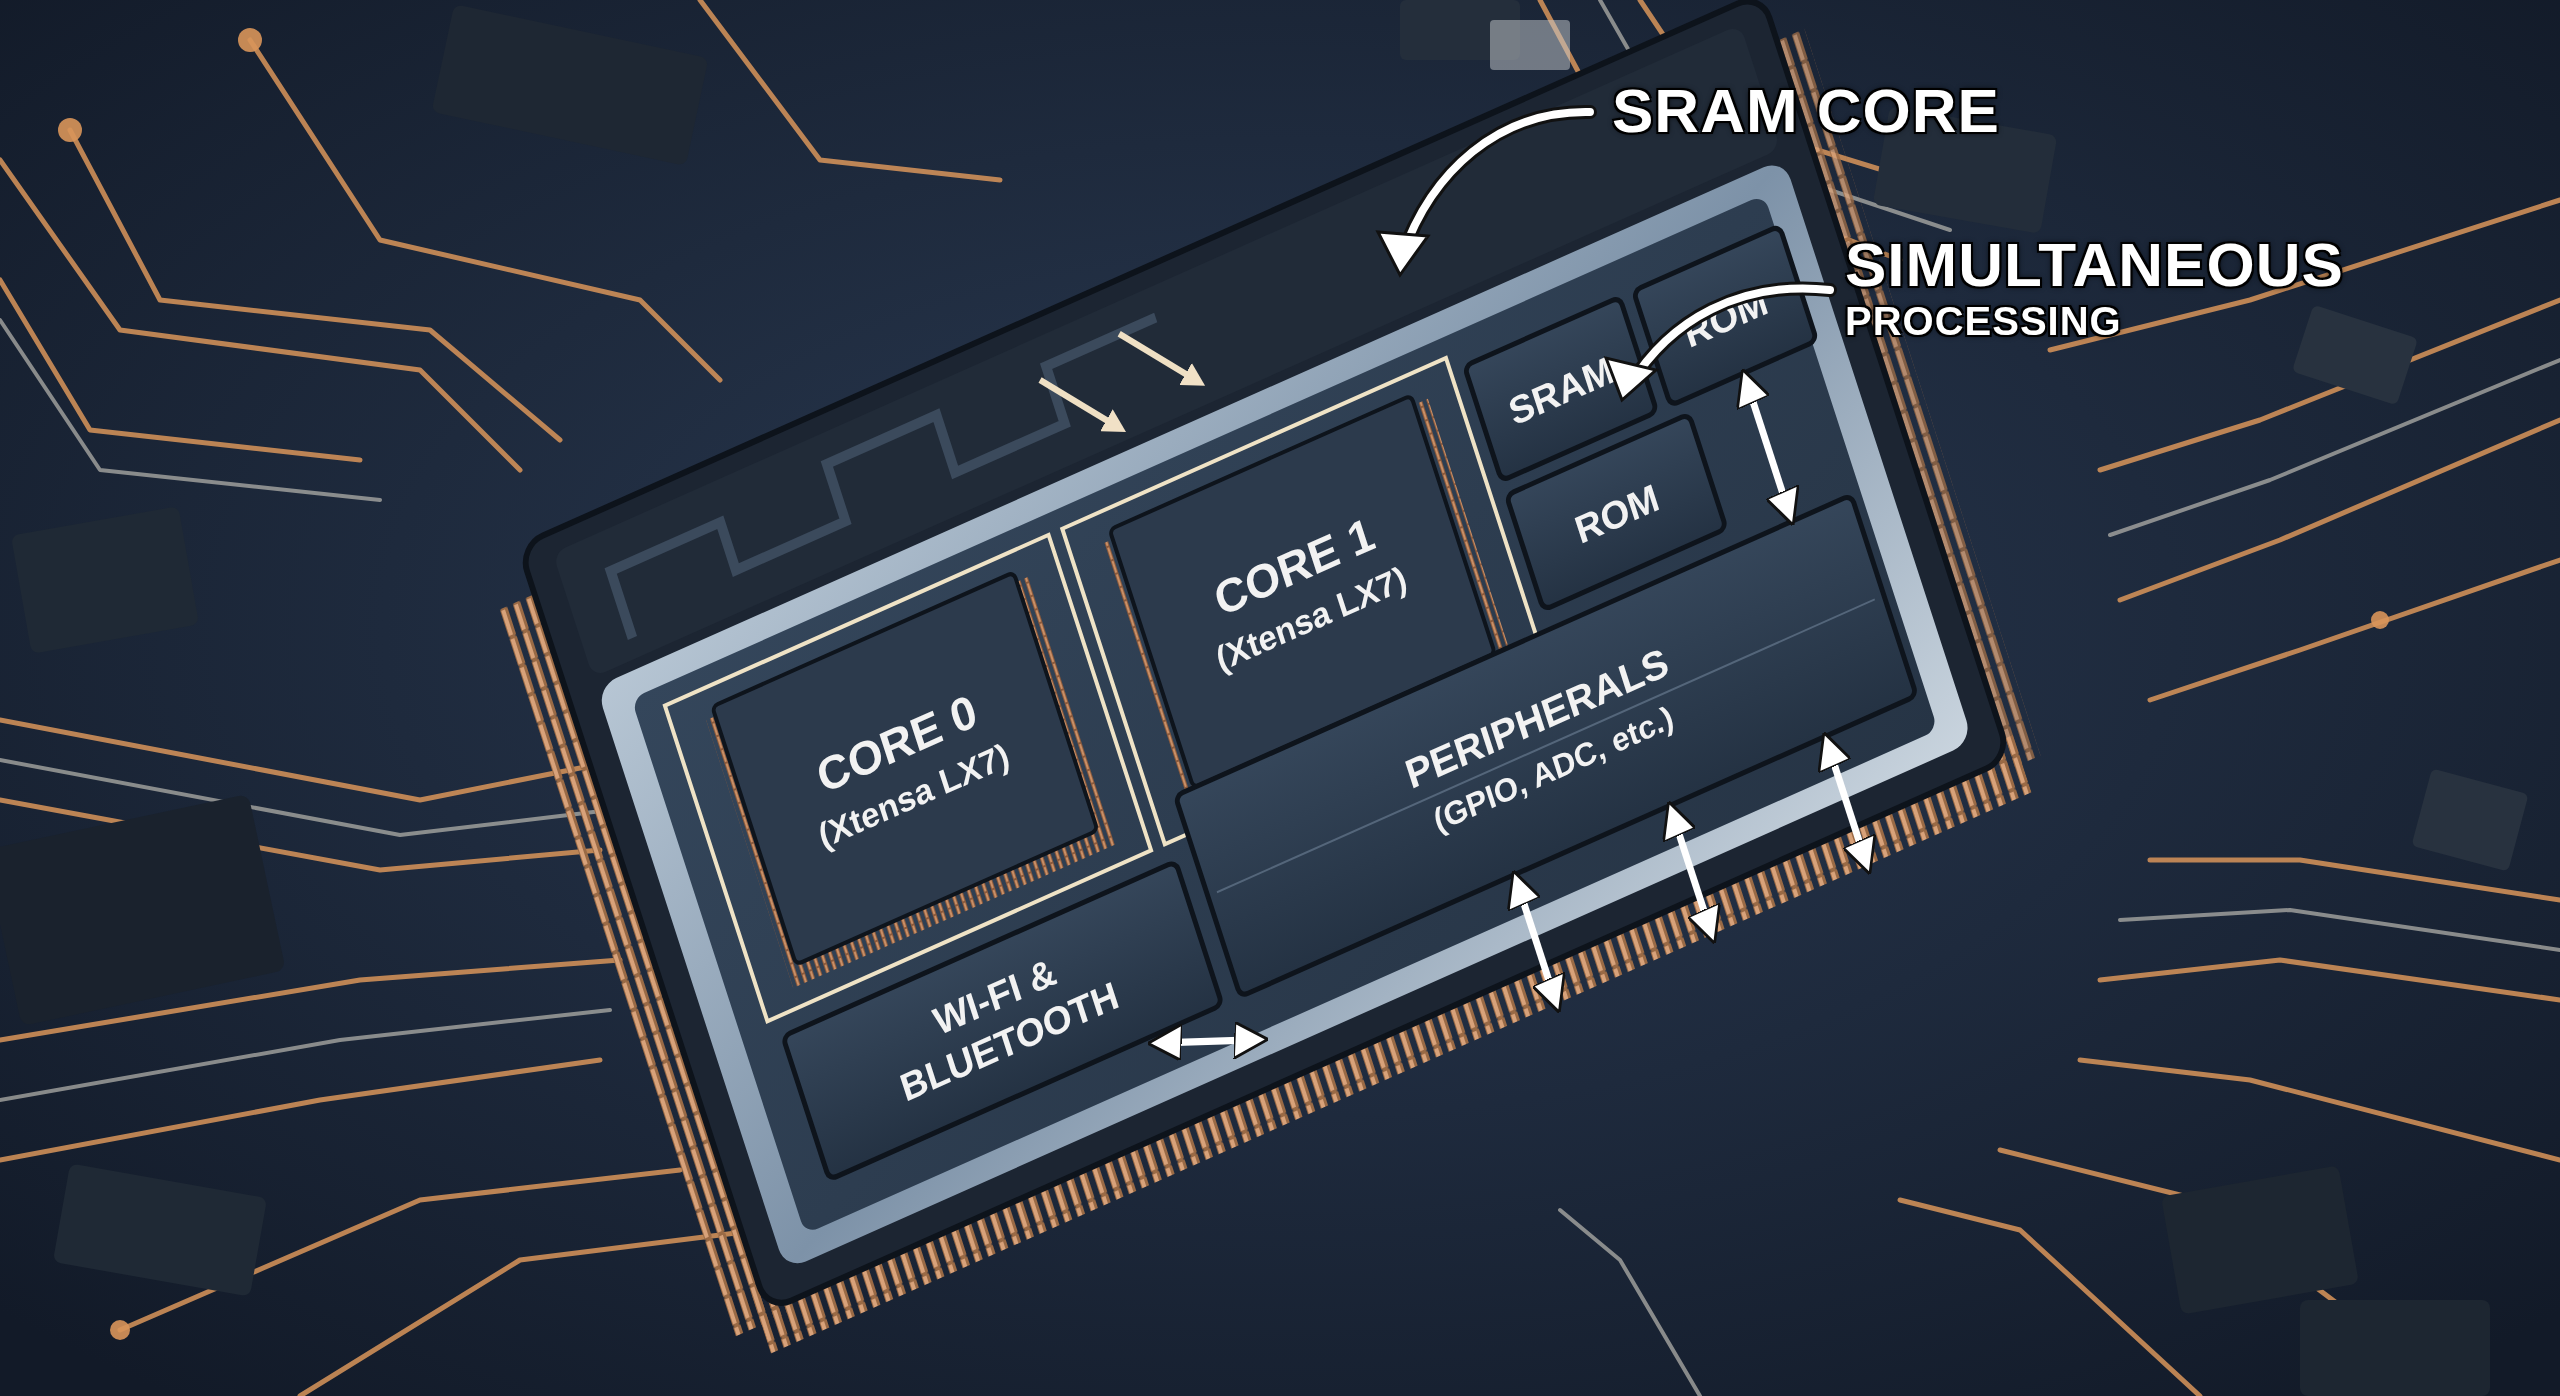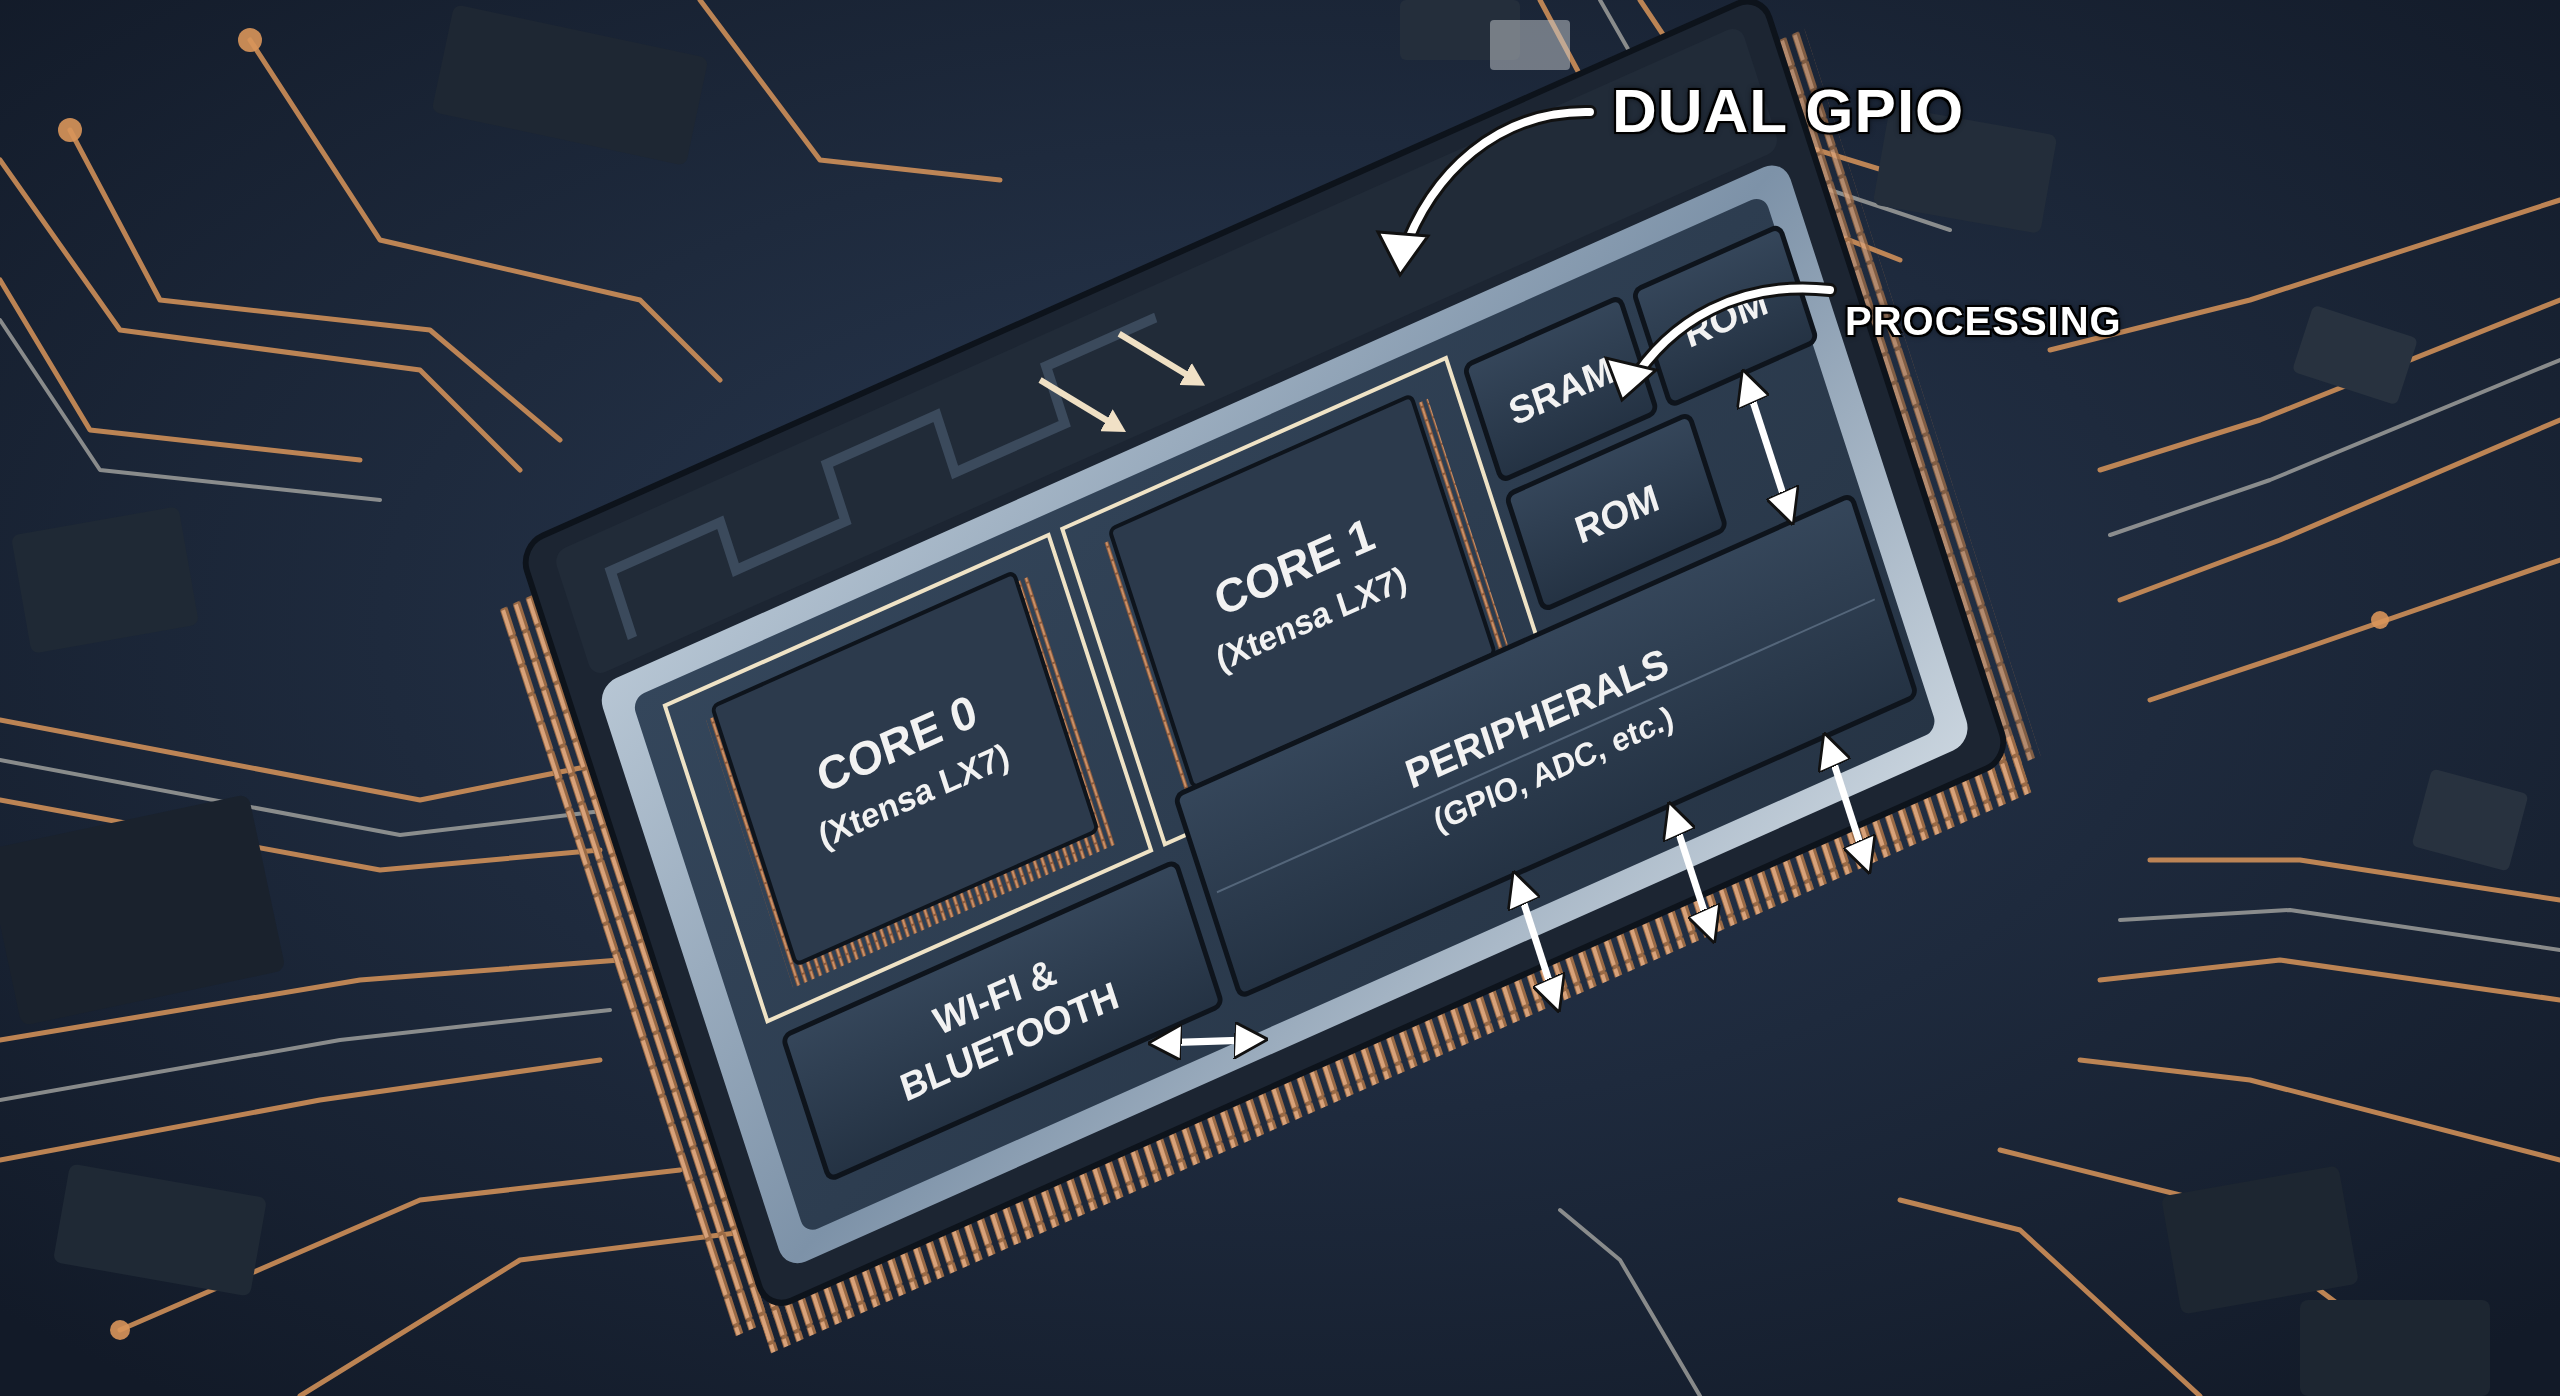--- a/index.html
+++ b/index.html
@@ -192,15 +192,16 @@
       <path d="M1590 112 C1500 110, 1430 170, 1400 262" stroke="#111" stroke-width="14" stroke-linecap="round"></path>
       <path d="M1590 112 C1500 110, 1430 170, 1400 262" stroke="#ffffff" stroke-width="8" stroke-linecap="round"></path>
       <path d="M1378 232 L1400 275 L1428 236 z" fill="#ffffff" stroke="#111" stroke-width="3"></path>
 
       <path d="M1830 290 C1740 280, 1670 320, 1630 385" stroke="#111" stroke-width="14" stroke-linecap="round"></path>
       <path d="M1830 290 C1740 280, 1670 320, 1630 385" stroke="#ffffff" stroke-width="8" stroke-linecap="round"></path>
       <path d="M1606 358 L1622 400 L1656 370 z" fill="#ffffff" stroke="#111" stroke-width="3"></path>
     </g>
   </svg>
 
-  <div class="callout" style="left:1612px; top:78px; font-size:62px;">DUAL GPIO</div>
+  <div class="callout" style="left:1612px; top:78px; font-size:62px;">SRAM CORE</div>
+  <div class="callout" style="left:1845px; top:232px; font-size:62px;">SIMULTANEOUS</div>
   <div class="callout" style="left:1845px; top:300px; font-size:40px;">PROCESSING</div>
 </div>
 
 </body></html>

